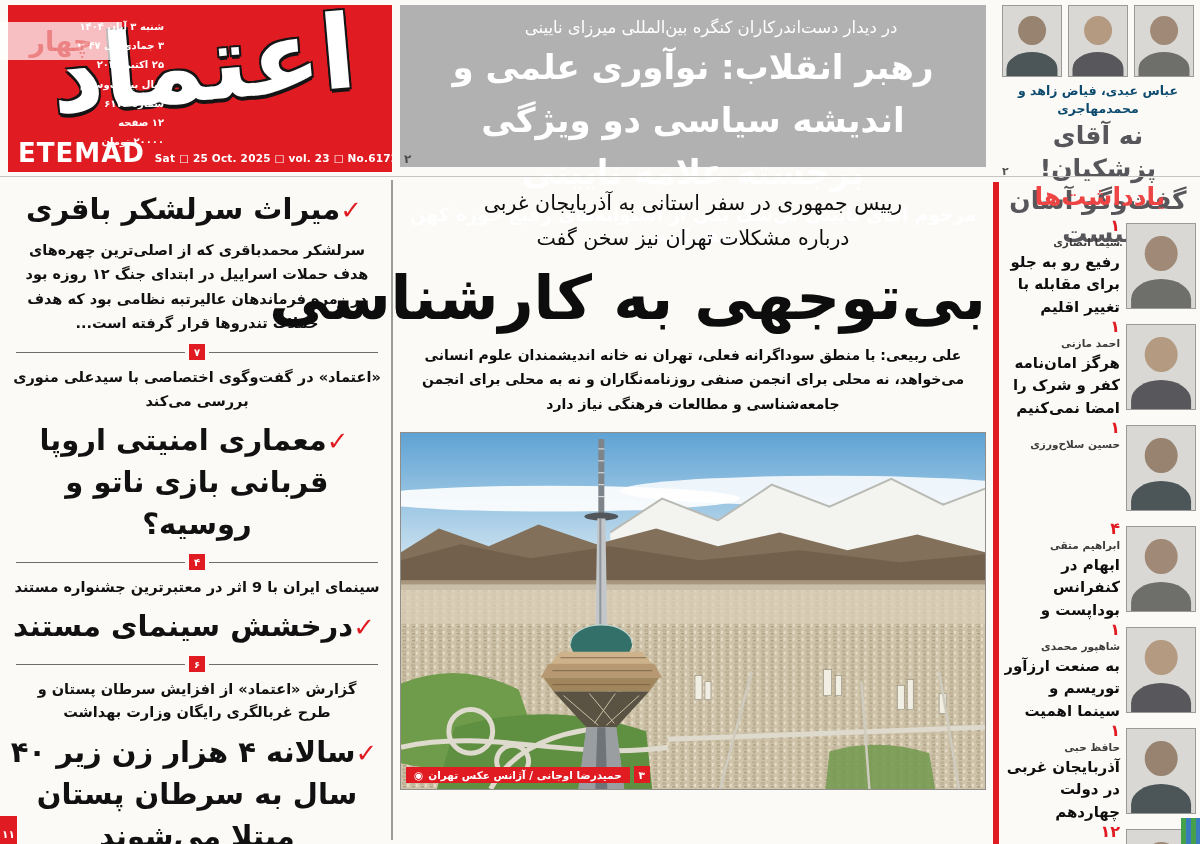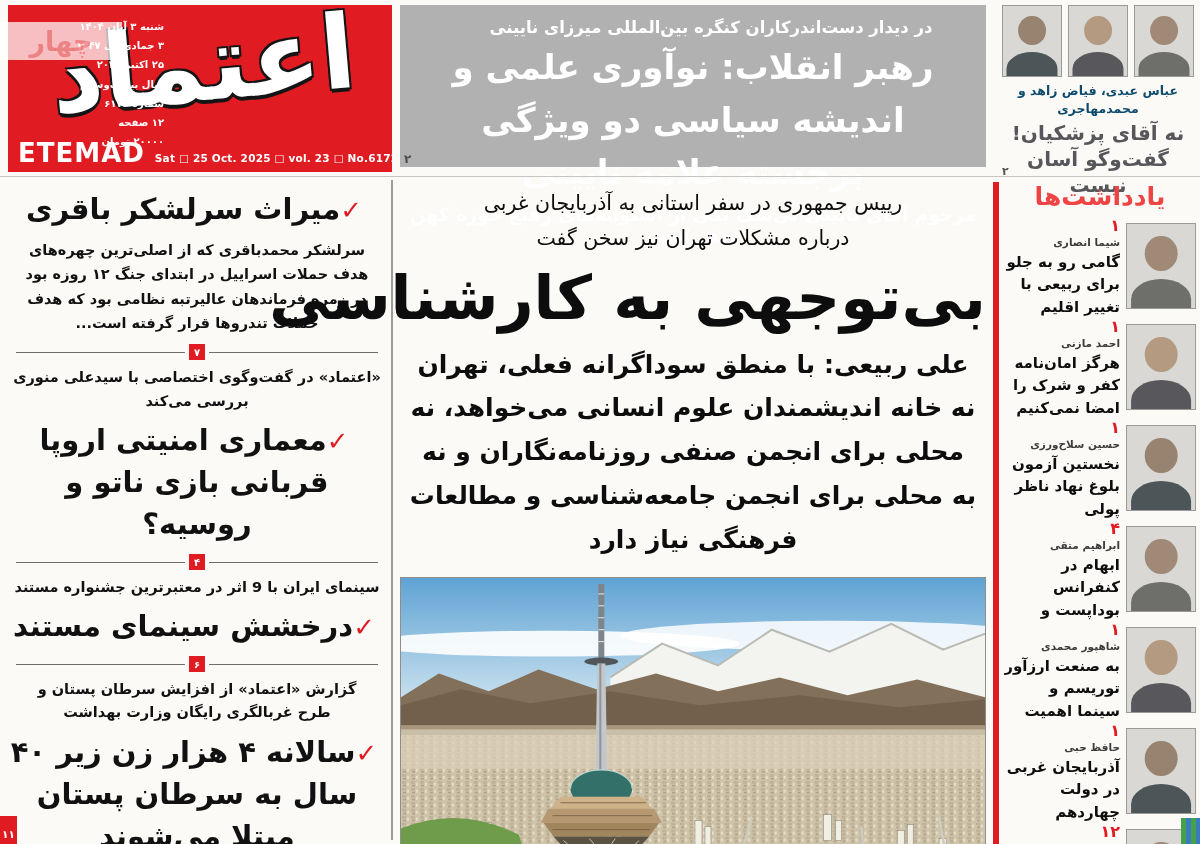--- a/index.html
+++ b/index.html
@@ -20,58 +20,58 @@
   .etemad-row { position:absolute; left:10px; bottom:4px; width:370px; display:flex;
     align-items:baseline; gap:10px; direction:ltr; }
   .etemad-latin { font-size:26px; font-weight:900; letter-spacing:1px; }
   .etemad-info { font-size:10.5px; font-weight:700; letter-spacing:0.2px; white-space:nowrap; }
   .watermark { position:absolute; left:0; top:22px; width:122px; height:38px;
     background:rgba(255,255,255,0.72); display:flex; align-items:center; justify-content:center;
     font-size:27px; font-weight:900; color:rgba(228,80,80,0.55); letter-spacing:6px; }
   
   .topbox { position:absolute; left:400px; top:5px; width:586px; height:162px;
     background:#b1b1b1; color:#fff; text-align:center; }
-  .topbox .kicker { margin-top:13px; font-size:16.5px; font-weight:700;margin-left:36px; }
+  .topbox .kicker { margin-top:13px; font-size:16.5px; font-weight:400;margin-left:36px; }
   .topbox .head { margin:4px auto 0; max-width:505px; font-size:34px; font-weight:800; line-height:1.55; }
   .topbox .sub { margin-top:5px; font-size:18.5px; font-weight:800; }
   .topbox .pref { position:absolute; left:4px; bottom:1px; font-size:12px; font-weight:700; color:#4c4c4c; }
   
   .topright { position:absolute; left:1000px; top:5px; width:196px; height:167px; text-align:center; }
   .tr-photos { display:flex; flex-direction:row; gap:6px; justify-content:center; }
   .portrait { background:#d9d8d4; border:1px solid #9a9a98; position:relative; overflow:hidden; }
   .portrait::before { content:""; position:absolute; top:14%; left:50%; transform:translateX(-50%);
     width:48%; height:42%; border-radius:50%; background:#a08a77; }
   .portrait::after { content:""; position:absolute; bottom:-14%; left:50%; transform:translateX(-50%);
     width:88%; height:48%; border-radius:50% 50% 0 0; background:#6e6e6b; }
   .portrait.tone-b::before { background:#b59a82; } .portrait.tone-b::after { background:#58585c; }
   .portrait.tone-c::before { background:#97836f; } .portrait.tone-c::after { background:#4c5558; }
   .tr-photo { width:60px; height:72px; }
   .tr-kicker { margin-top:5px; font-size:12.5px; font-weight:800; color:#0c4a6e; line-height:1.4; }
-  .tr-head { margin-top:3px; font-size:20px; font-weight:900; color:#57575b; line-height:1.3; }
+  .tr-head { margin-top:3px; font-size:25px; font-weight:900; color:#57575b; line-height:1.3; }
   .tr-pref { position:absolute; left:2px; bottom:-6px; font-size:11px; font-weight:700; color:#555; }
   
   .hrule { position:absolute; left:0; top:176px; width:1200px; height:1px; background:#c6c5c1; }
   .vrule { position:absolute; left:391px; top:180px; width:2px; height:660px; background:#9d9c99; }
   .redbar { position:absolute; left:993px; top:182px; width:6px; height:662px; background:#e01b22; }
   
   .leftcol { position:absolute; left:8px; top:182px; width:378px; text-align:center; color:#111; }
   .check { color:#e01b22; font-weight:900; margin-right:6px; }
   .lc-head { font-size:29px; font-weight:900; line-height:1.45; margin-top:6px; }
   .lc-head .check { font-size:26px; }
   .lc-body { margin:8px auto 0; max-width:362px; font-size:14.5px; font-weight:600; line-height:1.68; }
   .lc-kicker { margin-top:6px; font-size:14.5px; font-weight:800; line-height:1.6; }
   .sep { display:flex; align-items:center; margin:9px 8px 2px; direction:ltr; }
   .sep::before,.sep::after { content:""; flex:1; height:1px; background:#6d6d6b; }
   .sep-num { width:16px; height:16px; margin:0 4px; background:#e01b22; color:#fff;
     font-size:10px; font-weight:800; display:flex; align-items:center; justify-content:center; }
   
   .centercol { position:absolute; left:400px; top:182px; width:586px; text-align:center; color:#0d0d0d; }
   .c-kicker { margin:4px auto 0; max-width:450px; font-size:20.5px; font-weight:400; line-height:1.7; }
   .c-head { margin-top:6px; font-size:61px; font-weight:900; white-space:nowrap; letter-spacing:-1px; }
-  .c-sub { margin:10px auto 16px; max-width:572px; font-size:25px; font-weight:700; line-height:1.75; }
+  .c-sub { margin:10px auto 16px; max-width:572px; font-size:14px; font-weight:700; line-height:1.75; }
   .photo-wrap { position:relative; margin-top:11px; width:586px; height:358px;
     border:1px solid #8f8e8a; direction:ltr; }
   .photo-wrap svg { display:block; width:100%; height:100%; }
   .caption { position:absolute; left:5px; bottom:6px; display:flex; align-items:center; gap:4px; }
   .cap-label { background:#e01b22; color:#fff; font-size:10.5px; font-weight:700;
     padding:2px 8px; direction:rtl; display:flex; align-items:center; gap:5px; }
   .cap-num { width:16px; height:17px; background:#e01b22; color:#fff; font-size:10.5px;
     font-weight:800; display:flex; align-items:center; justify-content:center; }
   
   .notes { position:absolute; left:1004px; top:182px; width:192px; }
@@ -272,39 +272,38 @@
 
   <div class="redbar"></div>
   <div class="notes">
     <div class="notes-title">یادداشت‌ها</div>
 
     <div class="note-item">
       <div class="portrait note-photo"></div>
       <div class="note-text">
         <div class="note-num">۱</div>
         <div class="note-author">شیما انصاری</div>
-        <div class="note-head">گامی رو به جلو برای ربیعی با تغییر اقلیم</div>
+        <div class="note-head">رفیع رو به جلو برای مقابله با تغییر اقلیم</div>
       </div>
     </div>
 
     <div class="note-item">
       <div class="portrait note-photo tone-b"></div>
       <div class="note-text">
         <div class="note-num">۱</div>
         <div class="note-author">احمد مازنی</div>
         <div class="note-head">هرگز امان‌نامه کفر و شرک را امضا نمی‌کنیم</div>
       </div>
     </div>
 
     <div class="note-item">
       <div class="portrait note-photo tone-c"></div>
       <div class="note-text">
         <div class="note-num">۱</div>
         <div class="note-author">حسین سلاح‌ورزی</div>
-        <div class="note-head">نخستین آزمون بلوغ نهاد ناظر پولی</div>
       </div>
     </div>
 
     <div class="note-item">
       <div class="portrait note-photo"></div>
       <div class="note-text">
         <div class="note-num">۴</div>
         <div class="note-author">ابراهیم متقی</div>
         <div class="note-head">ابهام در کنفرانس بوداپست و آینده صلح از طریق قدرت</div>
       </div>

